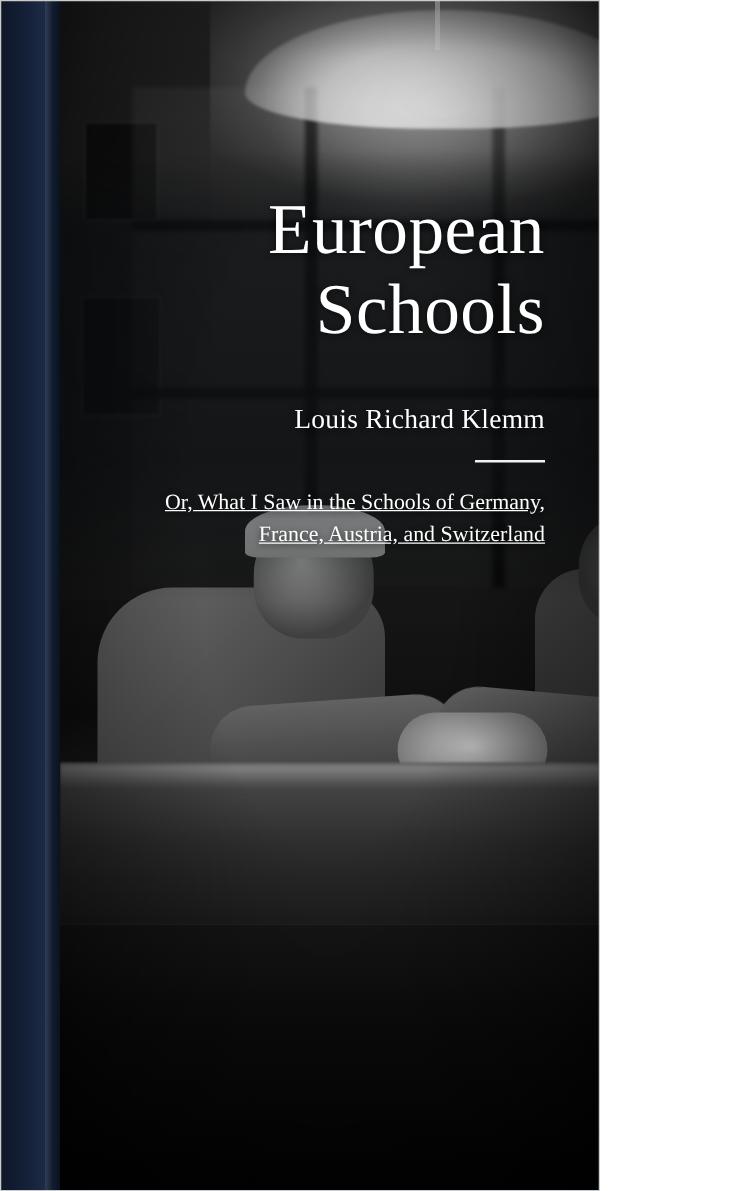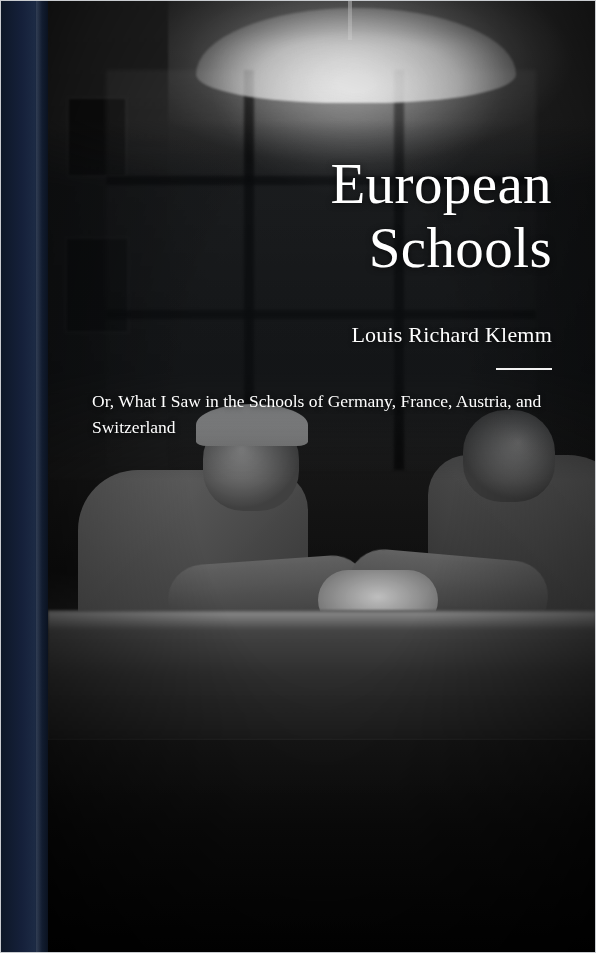--- a/index.html
+++ b/index.html
@@ -9,21 +9,21 @@
   }
   body {
     width: 600px;
     height: 953px;
     overflow: hidden;
     font-family: "Liberation Serif", serif;
   }
 
   .book-cover {
     position: relative;
-    width: 596px;
+    width: 480px;
     height: 953px;
     overflow: hidden;
     background: #14532d;
   }
 
   
   .spine {
     position: absolute;
     left: 0;
     top: 0;
@@ -299,25 +299,26 @@
     width: 56px;
     height: 2px;
     background: #ffffff;
     opacity: 0.95;
   }
   .subtitle {
     position: absolute;
     top: 388px;
     left: 44px;
     right: 44px;
-    text-align: left;
+    text-align: right;
     font-size: 17.5px;
     line-height: 1.5;
     font-weight: 400;
     text-shadow: 0 1px 5px rgba(0,0,0,0.6);
+    text-decoration: underline;
   }
 
   
   .edge {
     position: absolute;
     left: 0; top: 0; right: 0; bottom: 0;
     border: 1px solid #c9ccd0;
     box-sizing: border-box;
     z-index: 20;
     pointer-events: none;

